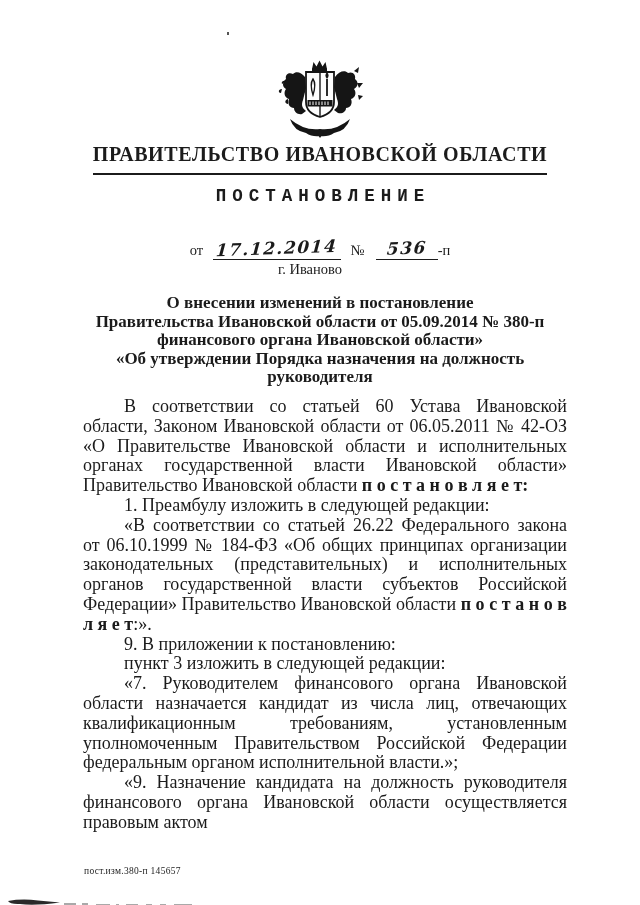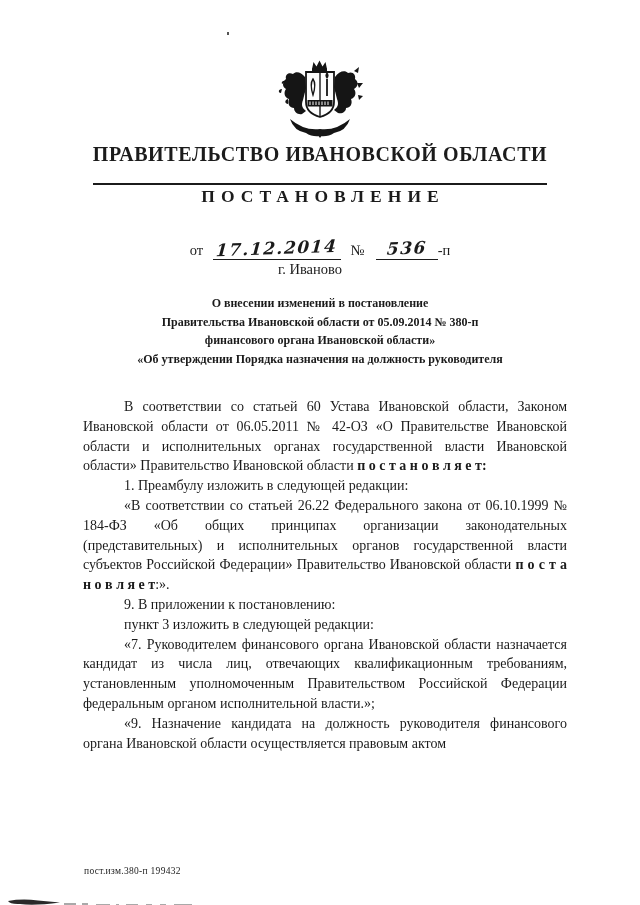--- a/index.html
+++ b/index.html
@@ -8,25 +8,25 @@
     font-family:"Liberation Serif","DejaVu Serif",serif;color:#1b1b1b;
     overflow:hidden;
   }
   
   .emblem{position:absolute;top:59px;left:50%;transform:translateX(-50%);}
   .org-name{
     position:absolute;top:143px;left:0;width:640px;text-align:center;
     font-size:20px;font-weight:bold;letter-spacing:0.6px;white-space:nowrap;
   }
   .org-name .org-underline{
-    display:inline-block;border-bottom:2px solid #1b1b1b;padding-bottom:17px;
+    display:inline-block;border-bottom:2px solid #1b1b1b;padding-bottom:7px;
   }
   .doc-type{
     position:absolute;top:186px;left:0;width:640px;text-align:center;
-    font-size:17.5px;font-weight:bold;letter-spacing:6px;text-indent:6px;white-space:nowrap;
+    font-size:17.5px;font-weight:bold;letter-spacing:6px;text-indent:6px;white-space:nowrap;font-family:Liberation Mono, monospace;
   }
   
   .date-line{
     position:absolute;top:240px;left:0;width:640px;text-align:center;
     font-size:14.5px;white-space:nowrap;
   }
   .slot{
     display:inline-block;border-bottom:1.6px solid #1b1b1b;
     text-align:center;vertical-align:baseline;line-height:18px;
   }
@@ -36,26 +36,26 @@
     display:inline-block;font-family:"DejaVu Serif",serif;font-style:italic;
     font-weight:600;font-size:17px;letter-spacing:1.5px;
     transform:rotate(-2deg) skewX(-6deg);position:relative;top:-1px;
   }
   .city{
     position:absolute;top:261px;left:0;width:620px;text-align:center;font-size:14.5px;
   }
   
   .doc-title{
     position:absolute;top:294px;left:70px;width:500px;text-align:center;
-    font-size:12px;font-weight:bold;line-height:18.6px;
+    font-size:17px;font-weight:bold;line-height:18.6px;
   }
   
   .body-text{
     position:absolute;top:397px;left:83px;width:484px;
-    font-size:14px;line-height:19.8px;text-align:justify;
+    font-size:18px;line-height:19.8px;text-align:justify;
   }
   .body-text p{margin:0;text-indent:41px;}
   .body-text b{font-weight:700;}
   
   .footer-note{
     position:absolute;left:84px;top:866px;font-size:9.5px;letter-spacing:0.3px;color:#222;
   }
   
   .scan-line{position:absolute;left:6px;top:894px;}
   .scan-speck{position:absolute;left:227px;top:32px;width:2px;height:3px;background:#555;}
@@ -128,21 +128,21 @@
   <div class="body-text">
     <p><span>В соответствии со статьей 60 Устава Ивановской области, Законом Ивановской области от 06.05.2011 № 42-ОЗ «О Правительстве Ивановской области и исполнительных органах государственной власти Ивановской области» Правительство Ивановской области </span><b>п о с т а н о в л я е т:</b><span></span></p>
     <p><span>1. Преамбулу изложить в следующей редакции:</span><b></b><span></span></p>
     <p><span>«В соответствии со статьей 26.22 Федерального закона от 06.10.1999 № 184-ФЗ «Об общих принципах организации законодательных (представительных) и исполнительных органов государственной власти субъектов Российской Федерации» Правительство Ивановской области </span><b>п о с т а н о в л я е т</b><span>:».</span></p>
     <p><span>9. В приложении к постановлению:</span><b></b><span></span></p>
     <p><span>пункт 3 изложить в следующей редакции:</span><b></b><span></span></p>
     <p><span>«7. Руководителем финансового органа Ивановской области назначается кандидат из числа лиц, отвечающих квалификационным требованиям, установленным уполномоченным Правительством Российской Федерации федеральным органом исполнительной власти.»;</span><b></b><span></span></p>
     <p><span>«9. Назначение кандидата на должность руководителя финансового органа Ивановской области осуществляется правовым актом</span><b></b><span></span></p>
   </div>
 
-  <div class="footer-note">пост.изм.380-п 199432</div>
+  <div class="footer-note">пост.изм.380-п 145657</div>
 
   <div class="scan-line">
     <svg width="190" height="10" viewBox="0 0 190 10" aria-hidden="true">
       <path d="M2 3 q14 -2.5 30 -0.5 l22 2 q-26 3.5 -40 1.5 q-10 0.5 -12 -3 z" fill="#2a2a2a"></path>
       <g stroke="#8d8d8d" stroke-width="1.5">
         <line x1="58" y1="6" x2="70" y2="6"></line>
           <line x1="76" y1="6" x2="82" y2="6"></line>
         <line x1="90" y1="7" x2="104" y2="7"></line>
           <line x1="110" y1="7" x2="113" y2="7"></line>
         <line x1="120" y1="7" x2="132" y2="7"></line>

